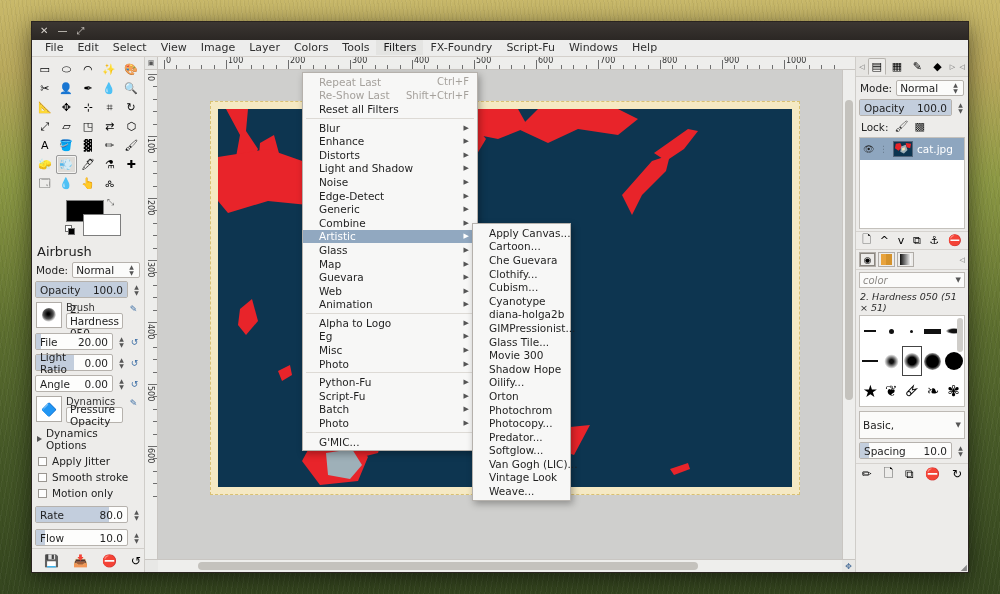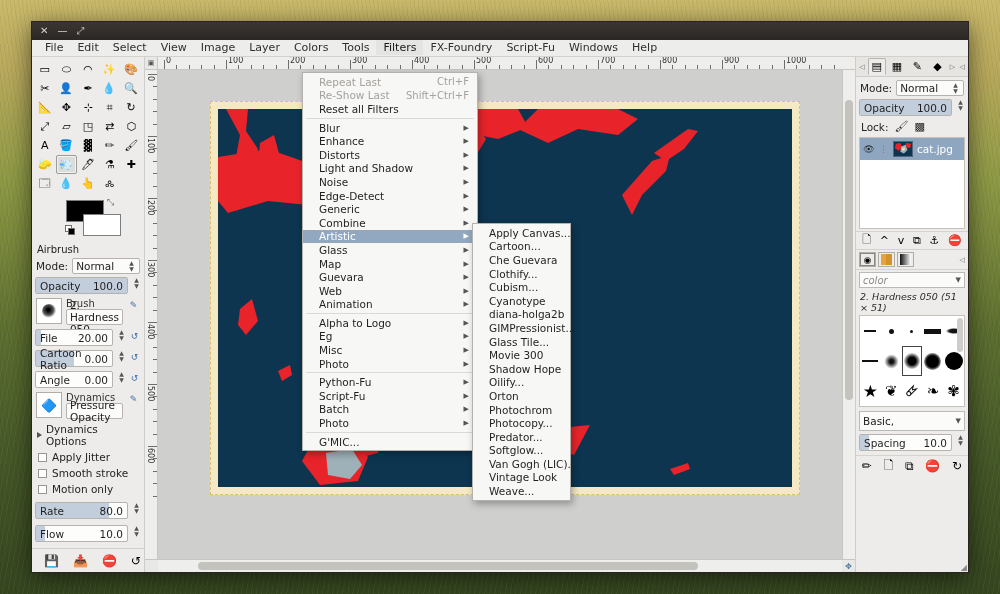--- a/index.html
+++ b/index.html
@@ -70,37 +70,37 @@
     font-size:11px; line-height:1; cursor:pointer; border:1px solid transparent;
     border-radius:2px;
   }
   .toolgrid .ti.sel{ border-color:#9a9a9a; background:#dedcd8; box-shadow:inset 0 0 0 1px #f4f3f1; }
   .colorarea{ height:42px; position:relative; margin:4px 0 2px 0; }
   .fgbox{ position:absolute; left:34px; top:3px; width:38px; height:22px; background:#000; border:1px solid #7d7d7d; }
   .bgbox{ position:absolute; left:51px; top:17px; width:38px; height:22px; background:#fff; border:1px solid #7d7d7d; }
   .swapicon{ position:absolute; left:75px; top:0px; color:#555; font-size:9px; }
   .resetsw{ position:absolute; left:33px; top:28px; width:11px; height:11px;}
   .resetsw i{ position:absolute; width:7px;height:7px;border:1px solid #6d6d6d; }
-  .toolname{ padding:3px 5px 2px 5px; font-size:10px; color:#222; }
+  .toolname{ padding:3px 5px 2px 5px; font-size:13px; color:#222; }
   .opt-row{ display:flex; align-items:center; padding:1px 4px; gap:4px; font-size:10.5px; color:#232323;}
   .opt-label{ white-space:nowrap; }
   .combo{
     flex:1; height:16px; background:#fbfbfa; border:1px solid #b6b2ad; border-radius:2px;
     display:flex; align-items:center; padding:0 3px; font-size:10.5px; color:#222; position:relative;
   }
   .spin-arrows{ display:flex; flex-direction:column; width:9px; margin-left:2px; }
   .spin-arrows span{ font-size:6px; line-height:6px; color:#555; text-align:center;}
   .slider{
     margin:2px 4px; height:17px; border:1px solid #b6b2ad; background:#fdfdfc;
     position:relative; display:flex; align-items:center; border-radius:2px;
   }
   .slider .fill{ position:absolute; left:0; top:0; bottom:0; background:#c3cedd; }
   .slider .lbl{ position:relative; padding-left:4px; font-size:10.5px; color:#1f1f1f;}
   .slider .val{ position:relative; margin-left:auto; padding-right:4px; font-size:10.5px; color:#1f1f1f;}
-  .sl-wrap{ display:flex; margin:2px 3px; gap:2px;}
+  .sl-wrap{ display:flex; align-items:center; margin:2px 3px; gap:2px;}
   .sl-wrap .slider{ flex:1; margin:0; }
   .mini-btn{ width:13px;height:13px; display:flex;align-items:center;justify-content:center;font-size:9px;color:#3c6ea5;cursor:pointer;}
   .brushrow{ display:flex; align-items:flex-start; padding:2px 4px; gap:4px;}
   .brush-thumb{
     width:26px;height:26px;background:#fff;border:1px solid #b0aca7;
     display:flex;align-items:center;justify-content:center;
   }
   .brush-thumb .dot{ width:14px;height:14px;border-radius:50%;
     background:radial-gradient(circle at 45% 42%, #000 10%, #555 45%, rgba(255,255,255,0) 72%); }
   .brush-col{ flex:1; }
@@ -175,21 +175,21 @@
   .brush-tabs .bt{ width:17px;height:15px;border:1px solid #b0aca7;display:flex;align-items:center;justify-content:center; cursor:pointer;}
   .brush-tabs .bt.active{ box-shadow:inset 0 0 0 1px #8b8781; }
   .filterbox{ margin:2px 3px; height:16px; border:1px solid #bdb9b4; background:#fbfbfa; display:flex;align-items:center;
      padding:0 3px; font-size:10px; color:#8d8a86; font-style:italic;}
   .brushcaption{ padding:1px 4px; font-size:9.5px; font-style:italic; color:#2a2a2a;}
   .brushgrid{ margin:1px 3px; background:#fff; border:1px solid #c4c1bc; height:92px; position:relative; overflow:hidden;}
   .brushgrid .gridinner{ display:grid; grid-template-columns:repeat(5,1fr); gap:0; }
   .brushgrid .cell{ height:30px; display:flex;align-items:center;justify-content:center;}
   .brushgrid .cell.sel{ box-shadow:inset 0 0 0 1px #444; }
   .brushgrid .sbar{ position:absolute; right:1px; top:2px; width:6px; height:34px; background:#cfcdc9; border-radius:3px;}
-  .basic-row{ margin:3px 3px 0 3px; height:20px; border:1px solid #bdb9b4; background:#fbfbfa;
+  .basic-row{ margin:3px 3px 0 3px; height:28px; border:1px solid #bdb9b4; background:#fbfbfa;
     display:flex; align-items:center; padding:0 3px; font-size:10.5px; color:#222;}
   .rightbottom{ display:flex; align-items:center; justify-content:space-around; height:21px; border-top:1px solid #d6d3cf; margin-top:2px;}
   .rightbottom span{ font-size:12px; cursor:pointer;}
   
   .menu-pop{
     position:absolute; background:#f7f7f6; border:1px solid #b5b1ac;
     box-shadow:2px 3px 7px rgba(0,0,0,.3); z-index:60; padding:2px 0;
   }
   #filters-menu{ left:270px; top:50px; width:176px; }
   #artistic-menu{ left:440px; top:201px; width:99px; }
@@ -334,21 +334,21 @@
         <div class="spin-arrows">
             <span>▲</span>
             <span>▼</span>
           </div>
         <span class="mini-btn">↺</span>
       </div>
 
       <div class="sl-wrap">
         <div class="slider">
           <div class="fill" style="width:50%"></div>
-          <span class="lbl">Cartoon Ratio</span>
+          <span class="lbl">Light Ratio</span>
           <span class="val">0.00</span>
         </div>
         <div class="spin-arrows">
             <span>▲</span>
             <span>▼</span>
           </div>
         <span class="mini-btn">↺</span>
       </div>
 
       <div class="sl-wrap">

